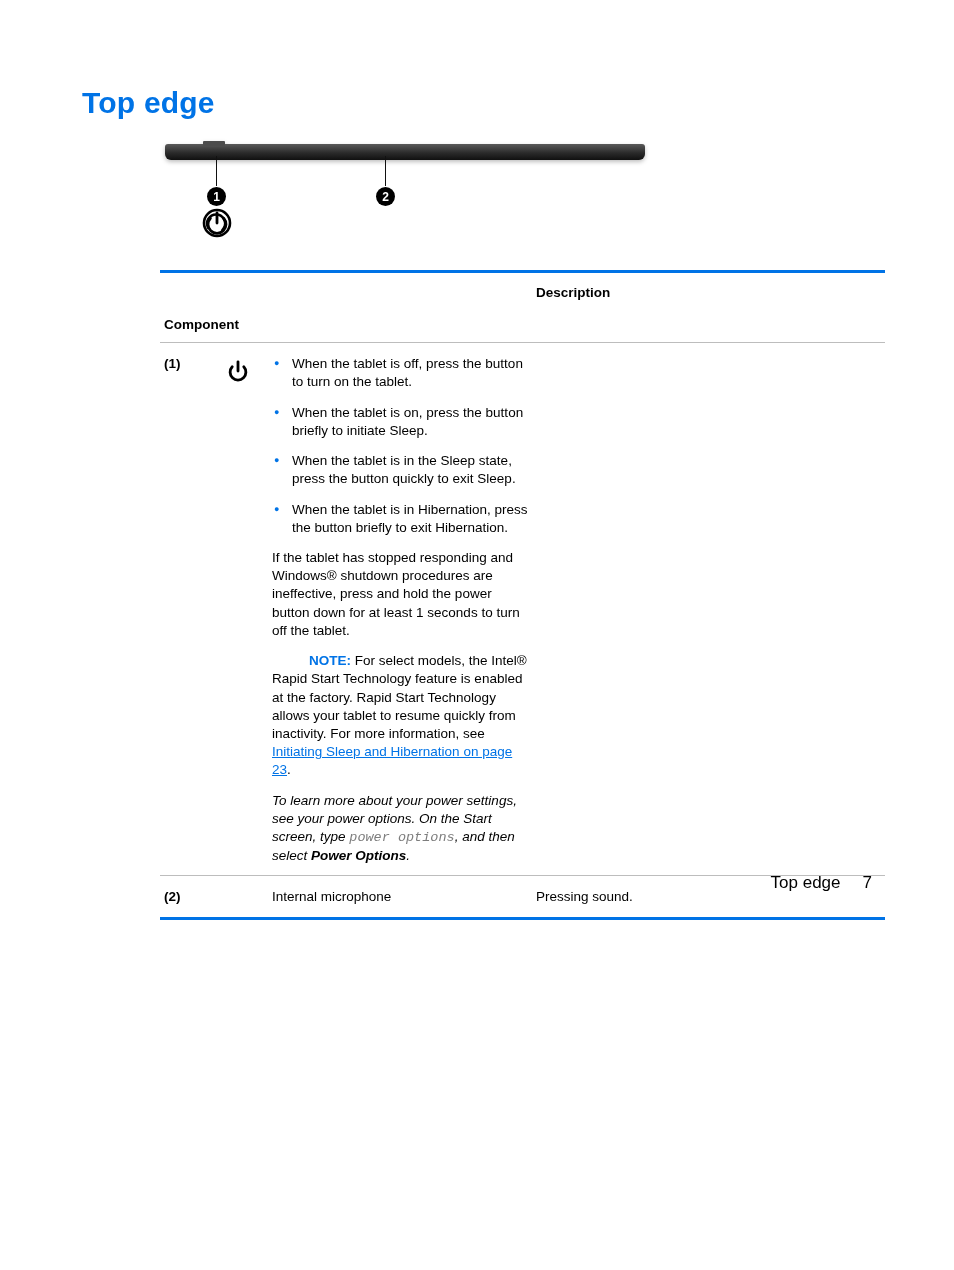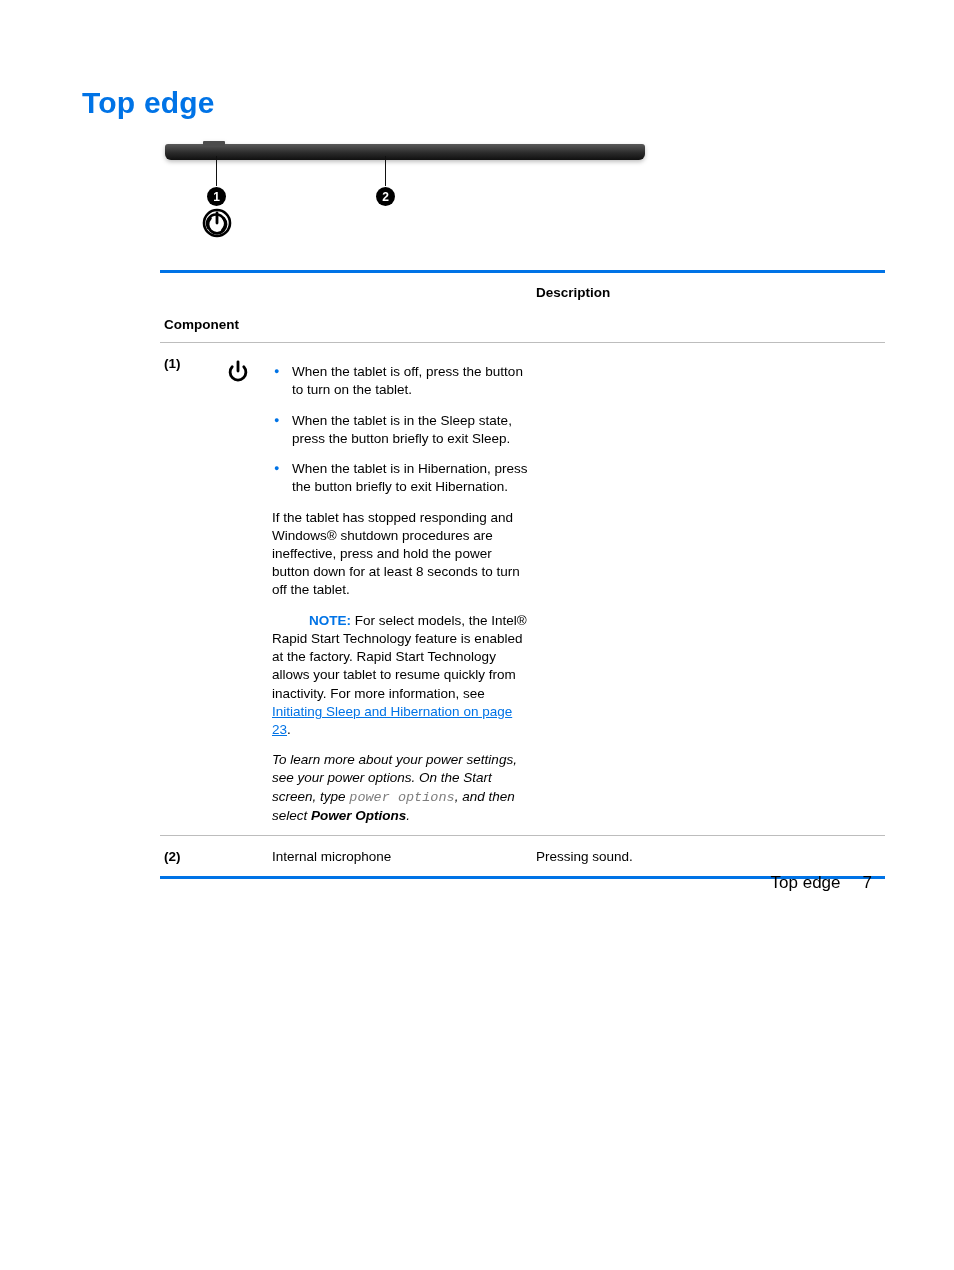--- a/index.html
+++ b/index.html
@@ -99,21 +99,20 @@
   }
   .num { font-weight: 700; }
   .desc ul {
     margin: 0 0 10px 0;
     padding: 0 0 0 20px;
     list-style: none;
   }
   .desc ul li {
     position: relative;
     margin-bottom: 12px;
-    margin-top: 8px;
   }
   .desc ul li::before {
     content: "●";
     color: #0073e6;
     font-size: 9px;
     position: absolute;
     left: -18px;
     top: 2px;
   }
   .caution-label { color: #c0150c; font-weight: 700; }
@@ -176,24 +175,25 @@
         <div class="num">(1)</div>
         <div class="power-icon-cell">
           <svg width="28" height="28" viewBox="0 0 32 32">
             <path d="M9.4 11.2 A9 9 0 1 0 22.6 11.2" fill="none" stroke="#000" stroke-width="3.2" stroke-linecap="round"></path>
             <line x1="16" y1="5.5" x2="16" y2="16" stroke="#000" stroke-width="3.2" stroke-linecap="round"></line>
           </svg>
         </div>
         <div class="desc">
           <ul>
             <li>When the tablet is off, press the button to turn on the tablet.</li>
-            <li>When the tablet is in the Sleep state, press the button briefly to exit Sleep.</li>
+            <li>When the tablet is on, press the button briefly to initiate Sleep.</li>
+            <li>When the tablet is in the Sleep state, press the button quickly to exit Sleep.</li>
             <li>When the tablet is in Hibernation, press the button briefly to exit Hibernation.</li>
           </ul>
-          <p class="para">If the tablet has stopped responding and Windows® shutdown procedures are ineffective, press and hold the power button down for at least 8 seconds to turn off the tablet.</p>
+          <p class="para">If the tablet has stopped responding and Windows® shutdown procedures are ineffective, press and hold the power button down for at least 1 seconds to turn off the tablet.</p>
           <p class="para">
             <span class="note-label">NOTE:</span>
             <span>For select models, the Intel® Rapid Start Technology feature is enabled at the factory. Rapid Start Technology allows your tablet to resume quickly from inactivity. For more information, see </span>
             <a href="#" class="link">Initiating Sleep and Hibernation on page 23</a><span>.</span>
           </p>
           <p class="para" style="margin-bottom:0;font-style:italic;">
             <span>To learn more about your power settings, see your power options. On the Start screen, type </span>
             <code>power options</code><span>, and then select </span><span class="bold-inline">Power Options</span><span>.</span>
           </p>
         </div>

